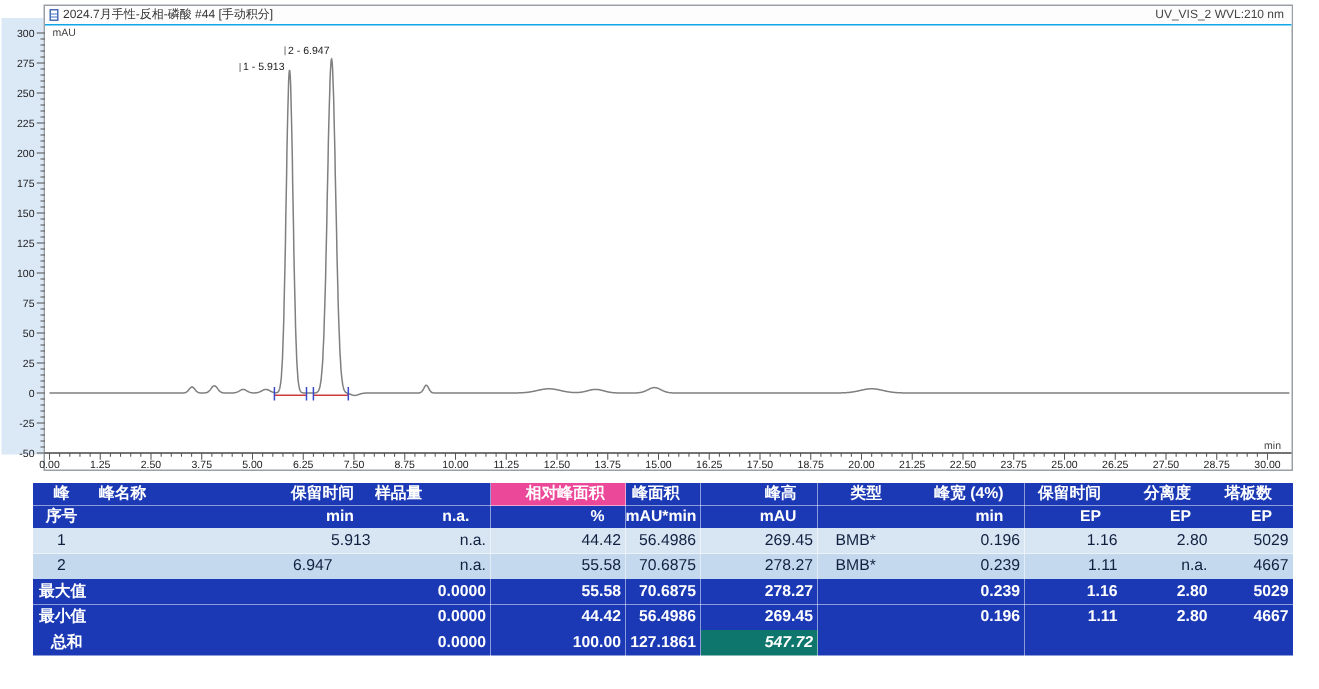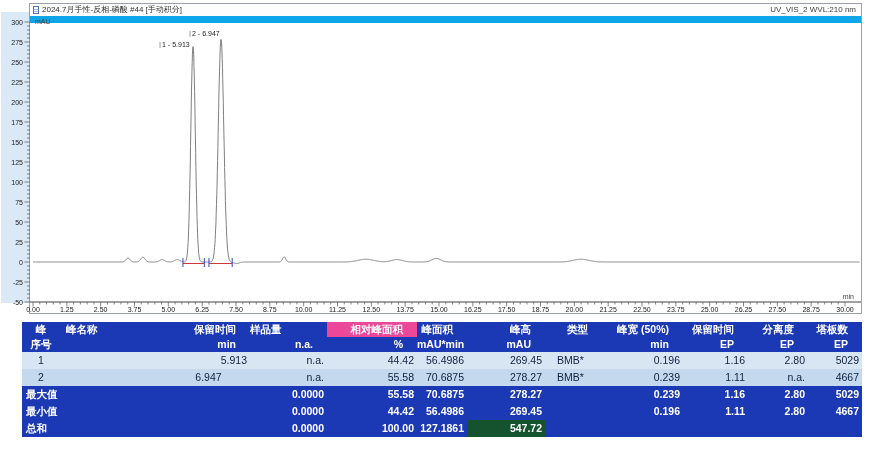--- a/index.html
+++ b/index.html
@@ -1,21 +1,21 @@
 <!DOCTYPE html>
 <html><head>
 <meta charset="utf-8">
 <style>
   html,body{margin:0;padding:0;background:#ffffff;}
   .page{position:relative;width:879px;height:459px;background:#fff;overflow:hidden;
         font-family:"Liberation Sans","DejaVu Sans",sans-serif;}
   .axis-strip{position:absolute;left:1px;top:12px;width:28px;height:291px;}
   .panel{position:absolute;left:29px;top:3px;width:833px;height:311px;background:#fff;
          border:1px solid #9aa0a6;box-sizing:border-box;}
-  .panel-header{position:absolute;left:0;top:0;right:0;height:12px;border-bottom:7px solid #0ea5e9;
+  .panel-header{position:absolute;left:0;top:0;right:0;height:12px;border-bottom:1px solid #0ea5e9;
                 font-size:8px;line-height:11px;color:#333;background:#fdfdfe;}
   .ph-left{position:absolute;left:3px;top:0;display:flex;align-items:center;gap:3px;height:11px;}
   .doc-icon{width:6px;height:8px;border:1px solid #4a6fb5;box-sizing:border-box;
             background:linear-gradient(to bottom,#ffffff 0 2px,#9db9e4 2px 3px,#ffffff 3px 4px,#9db9e4 4px 5px,#ffffff 5px 100%);}
   .ph-center{position:absolute;left:200px;right:200px;top:0;text-align:center;color:#444;}
   .ph-right{position:absolute;right:5px;top:0;color:#444;}
   .plot-area{position:absolute;left:30px;top:16px;width:830px;height:286px;}
   svg.chrom{position:absolute;left:0;top:0;pointer-events:none;}
   .results{position:absolute;left:22px;top:322px;width:840px;}
   table.res{border-collapse:collapse;table-layout:fixed;width:840px;font-size:10.5px;}
@@ -324,21 +324,21 @@
         <thead>
           <tr>
             <th style="background: rgb(27, 57, 180); color: rgb(255, 255, 255); text-align: center;">峰</th>
             <th style="background: rgb(27, 57, 180); color: rgb(255, 255, 255); text-align: left; padding-left: 6px;">峰名称</th>
             <th style="background: rgb(27, 57, 180); color: rgb(255, 255, 255); text-align: right; padding-right: 14px;">保留时间</th>
             <th style="background: rgb(27, 57, 180); color: rgb(255, 255, 255); text-align: left; padding-right: 14px;">样品量</th>
             <th style="background: #ec4899; color: rgb(255, 255, 255); text-align: right; padding-right: 14px;">相对峰面积</th>
             <th style="background: rgb(27, 57, 180); color: rgb(255, 255, 255); text-align: right; padding-right: 14px;">峰面积</th>
             <th style="background: rgb(27, 57, 180); color: rgb(255, 255, 255); text-align: right; padding-right: 14px;">峰高</th>
             <th style="background: rgb(27, 57, 180); color: rgb(255, 255, 255); text-align: center;">类型</th>
-            <th style="background: rgb(27, 57, 180); color: rgb(255, 255, 255); text-align: right; padding-right: 14px;">峰宽 (50%)</th>
+            <th style="background: rgb(27, 57, 180); color: rgb(255, 255, 255); text-align: right; padding-right: 14px;">峰宽 (4%)</th>
             <th style="background: rgb(27, 57, 180); color: rgb(255, 255, 255); text-align: right; padding-right: 14px;">保留时间</th>
             <th style="background: rgb(27, 57, 180); color: rgb(255, 255, 255); text-align: right; padding-right: 14px;">分离度</th>
             <th style="background: rgb(27, 57, 180); color: rgb(255, 255, 255); text-align: right; padding-right: 14px;">塔板数</th>
           </tr>
           <tr>
             <th style="background: rgb(27, 57, 180); color: rgb(255, 255, 255); text-align: center;">序号</th>
             <th style="background: rgb(27, 57, 180); color: rgb(255, 255, 255); text-align: left; padding-left: 6px;"></th>
             <th style="background: rgb(27, 57, 180); color: rgb(255, 255, 255); text-align: right; padding-right: 14px;">min</th>
             <th style="background: rgb(27, 57, 180); color: rgb(255, 255, 255); text-align: right; padding-right: 14px;">n.a.</th>
             <th style="background: rgb(27, 57, 180); color: rgb(255, 255, 255); text-align: right; padding-right: 14px;">%</th>
@@ -398,25 +398,25 @@
             <td style="background: rgb(27, 57, 180); color: rgb(255, 255, 255); text-align: right; padding-right: 3px;">44.42</td>
             <td style="background: rgb(27, 57, 180); color: rgb(255, 255, 255); text-align: right; padding-right: 3px;">56.4986</td>
             <td style="background: rgb(27, 57, 180); color: rgb(255, 255, 255); text-align: right; padding-right: 3px;">269.45</td>
             <td style="background: rgb(27, 57, 180); color: rgb(255, 255, 255); text-align: left; padding-left: 12px;"></td>
             <td style="background: rgb(27, 57, 180); color: rgb(255, 255, 255); text-align: right; padding-right: 3px;">0.196</td>
             <td style="background: rgb(27, 57, 180); color: rgb(255, 255, 255); text-align: right; padding-right: 3px;">1.11</td>
             <td style="background: rgb(27, 57, 180); color: rgb(255, 255, 255); text-align: right; padding-right: 3px;">2.80</td>
             <td style="background: rgb(27, 57, 180); color: rgb(255, 255, 255); text-align: right; padding-right: 3px;">4667</td>
           </tr>
           <tr class="sum">
-            <td colspan="3" style="background: rgb(27, 57, 180); color: rgb(255, 255, 255); text-align: left; padding-left: 4px; margin-top: 44px;">总和</td>
+            <td colspan="3" style="background: rgb(27, 57, 180); color: rgb(255, 255, 255); text-align: left; padding-left: 12px; margin-top: 44px;">总和</td>
             <td style="background: rgb(27, 57, 180); color: rgb(255, 255, 255); text-align: right; padding-right: 3px;">0.0000</td>
             <td style="background: rgb(27, 57, 180); color: rgb(255, 255, 255); text-align: right; padding-right: 3px;">100.00</td>
             <td style="background: rgb(27, 57, 180); color: rgb(255, 255, 255); text-align: right; padding-right: 3px;">127.1861</td>
-            <td style="background: #14532d; color: rgb(255, 255, 255); text-align: right; padding-right: 3px;">547.72</td>
+            <td style="background: #0f766e; color: rgb(255, 255, 255); text-align: right; padding-right: 3px; font-style: italic;">547.72</td>
             <td style="background: rgb(27, 57, 180); color: rgb(255, 255, 255); text-align: left; padding-left: 12px;"></td>
             <td style="background: rgb(27, 57, 180); color: rgb(255, 255, 255); text-align: right; padding-right: 3px;"></td>
             <td style="background: rgb(27, 57, 180); color: rgb(255, 255, 255); text-align: right; padding-right: 3px;"></td>
             <td style="background: rgb(27, 57, 180); color: rgb(255, 255, 255); text-align: right; padding-right: 3px;"></td>
             <td style="background: rgb(27, 57, 180); color: rgb(255, 255, 255); text-align: right; padding-right: 3px;"></td>
           </tr>
         </tbody>
       </table>
   </div>
 

